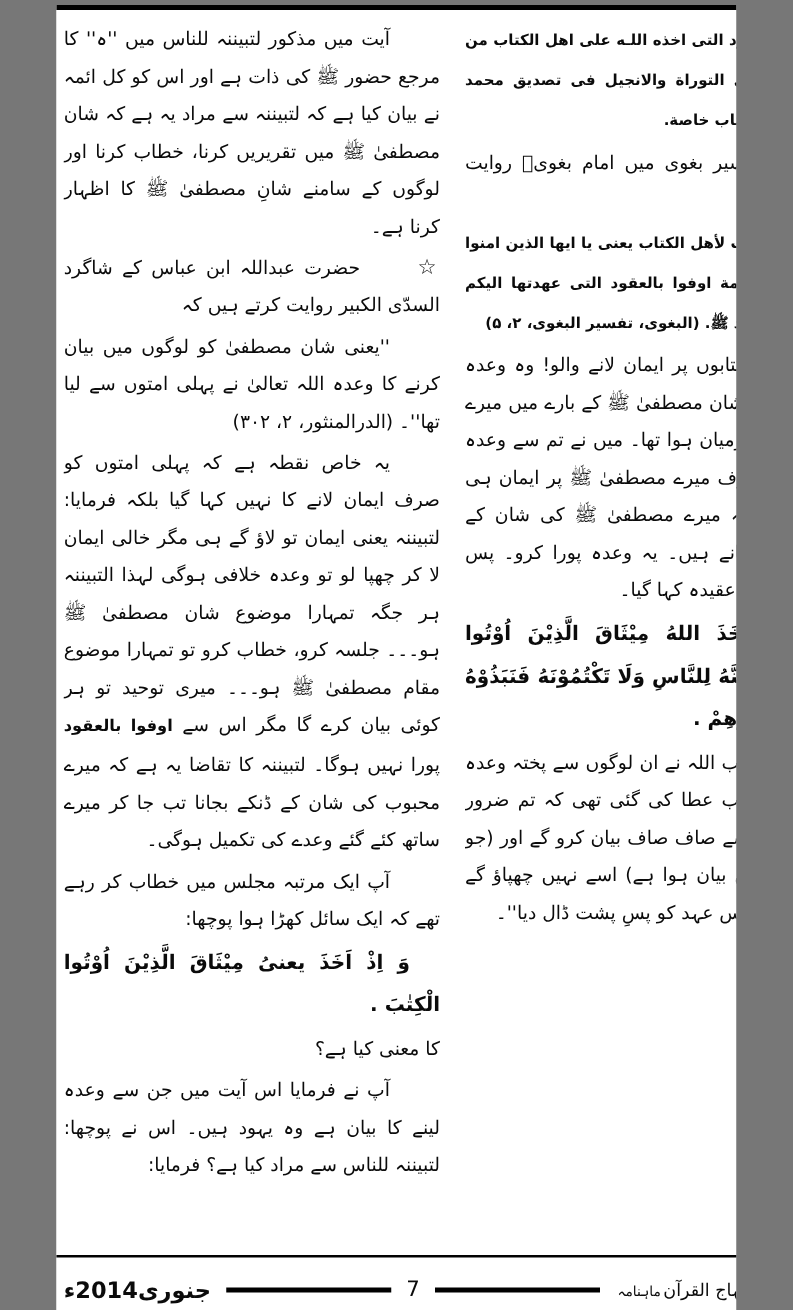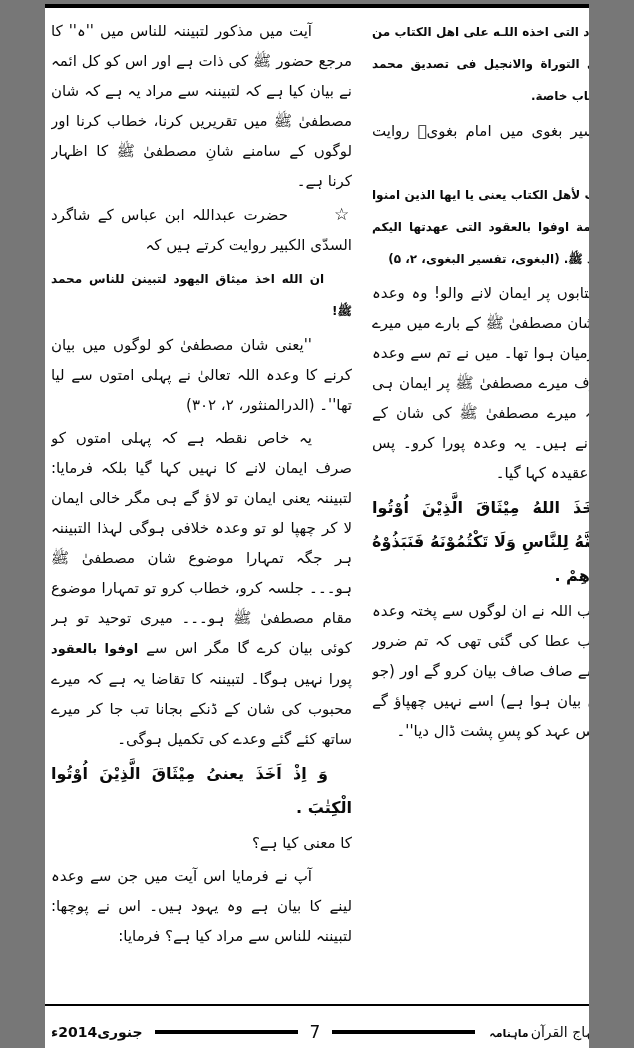--- a/index.html
+++ b/index.html
@@ -68,57 +68,57 @@
     width:634px;height:2px;background:#000;
   }
   .footer{
     position:absolute;left:0;top:1008px;
     width:634px;height:40px;
     display:flex;flex-direction:row;align-items:center;
     box-sizing:border-box;
     padding:0 6px;
   }
   .footer-date{
-    font-weight:bold;font-size:14px;
+    font-weight:bold;font-size:18px;
     direction:rtl;white-space:nowrap;
   }
   .footer-line{
     flex:1 1 auto;height:4px;background:#000;
     margin:0 12px;
   }
   .footer-pagenum{
     font-size:17px;font-weight:normal;
     font-family:"DejaVu Sans",sans-serif;
   }
   .footer-logo{
     display:flex;flex-direction:row;align-items:baseline;
     white-space:nowrap;
   }
-  .logo-prefix{font-size:11px;direction:rtl;margin-left:2px;font-weight:bold;}
+  .logo-prefix{font-size:11px;direction:rtl;margin-left:2px;}
   .logo-title{font-size:14px;font-weight:normal;direction:rtl;margin:0 2px;}
   .logo-city{font-size:10px;direction:rtl;position:relative;top:-8px;margin-right:2px;text-align:right;}
   .footer-endline{
     width:34px;height:4px;background:#000;margin-left:8px;
   }
 </style>
 </head>
 <body>
 
 <div class="page">
 
   <div class="top-bar"></div>
 
   <div class="content">
 
     <div class="col">
       <p class="urdu">آیت میں مذکور لتبیننہ للناس میں ''ہ'' کا مرجع حضور ﷺ کی ذات ہے اور اس کو کل ائمہ نے بیان کیا ہے کہ لتبیننہ سے مراد یہ ہے کہ شان مصطفیٰ ﷺ میں تقریریں کرنا، خطاب کرنا اور لوگوں کے سامنے شانِ مصطفیٰ ﷺ کا اظہار کرنا ہے۔</p>
       <p class="star"><span class="star-glyph">☆</span><span>حضرت عبداللہ ابن عباس کے شاگرد السدّی الکبیر روایت کرتے ہیں کہ</span></p>
-      <p class="arabic">ان الله اخذ ميثاق اليهود لتبينن للناس محمد ﷺ!</p>
       <p class="urdu">''یعنی شان مصطفیٰ کو لوگوں میں بیان کرنے کا وعدہ اللہ تعالیٰ نے پہلی امتوں سے لیا تھا''۔ (الدرالمنثور، ۲، ۳۰۲)</p>
       <p class="urdu"><span>یہ خاص نقطہ ہے کہ پہلی امتوں کو صرف ایمان لانے کا نہیں کہا گیا بلکہ فرمایا: لتبیننہ یعنی ایمان تو لاؤ گے ہی مگر خالی ایمان لا کر چھپا لو تو وعدہ خلافی ہوگی لہذا التبیننہ ہر جگہ تمہارا موضوع شان مصطفیٰ ﷺ ہو۔۔۔ جلسہ کرو، خطاب کرو تو تمہارا موضوع مقام مصطفیٰ ﷺ ہو۔۔۔ میری توحید تو ہر کوئی بیان کرے گا مگر اس سے </span><span class="inline-bold">اوفوا بالعقود</span><span> پورا نہیں ہوگا۔ لتبیننہ کا تقاضا یہ ہے کہ میرے محبوب کی شان کے ڈنکے بجانا تب جا کر میرے ساتھ کئے گئے وعدے کی تکمیل ہوگی۔</span></p>
+      <p class="urdu">آپ ایک مرتبہ مجلس میں خطاب کر رہے تھے کہ ایک سائل کھڑا ہوا پوچھا:</p>
       <p class="quran">وَ اِذْ اَخَذَ یعنیُ مِيْثَاقَ الَّذِيْنَ اُوْتُوا الْكِتٰبَ .</p>
       <p class="urdu no-indent">کا معنی کیا ہے؟</p>
       <p class="urdu">آپ نے فرمایا اس آیت میں جن سے وعدہ لینے کا بیان ہے وہ یہود ہیں۔ اس نے پوچھا: لتبیننہ للناس سے مراد کیا ہے؟ فرمایا:</p>
 
     </div>
 
     <div class="col">
       <p class="arabic">هى العهود التى اخذه اللـه على اهل الكتاب من العمل بما فى التوراة والانجيل فى تصديق محمد فهى لاهل الكتاب خاصة.</p>
       <p class="star"><span class="star-glyph">☆</span><span>تفسیر بغوی میں امام بغویؒ روایت کرتے ہیں:</span></p>
       <p class="arabic">هذا خطاب لأهل الكتاب يعنى يا ايها الذين امنوا بالكتب المتقدمة اوفوا بالعقود التى عهدتها اليكم فى شان محمد ﷺ. (البغوى، تفسير البغوى، ۲، ۵)</p>

